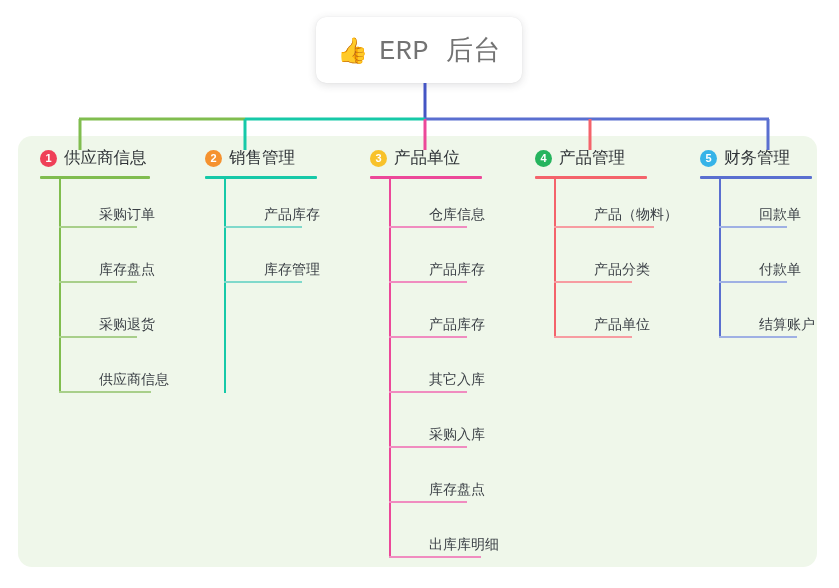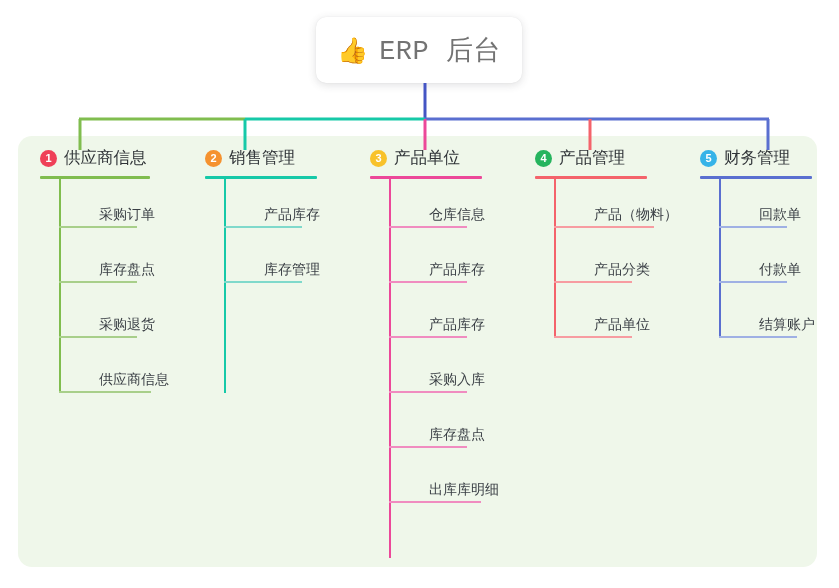--- a/index.html
+++ b/index.html
@@ -141,20 +141,24 @@
           </div>
           <div class="item">
             <span class="item-label">产品库存</span>
             <div class="item-rule" style="background: rgb(240, 140, 192); width: 78px;"></div>
           </div>
           <div class="item">
             <span class="item-label">产品库存</span>
             <div class="item-rule" style="background: rgb(240, 140, 192); width: 78px;"></div>
           </div>
           <div class="item">
+            <span class="item-label">其它入库</span>
+            <div class="item-rule" style="background: rgb(240, 140, 192); width: 78px;"></div>
+          </div>
+          <div class="item">
             <span class="item-label">采购入库</span>
             <div class="item-rule" style="background: rgb(240, 140, 192); width: 78px;"></div>
           </div>
           <div class="item">
             <span class="item-label">库存盘点</span>
             <div class="item-rule" style="background: rgb(240, 140, 192); width: 78px;"></div>
           </div>
           <div class="item">
             <span class="item-label">出库库明细</span>
             <div class="item-rule" style="background: rgb(240, 140, 192); width: 92px;"></div>

